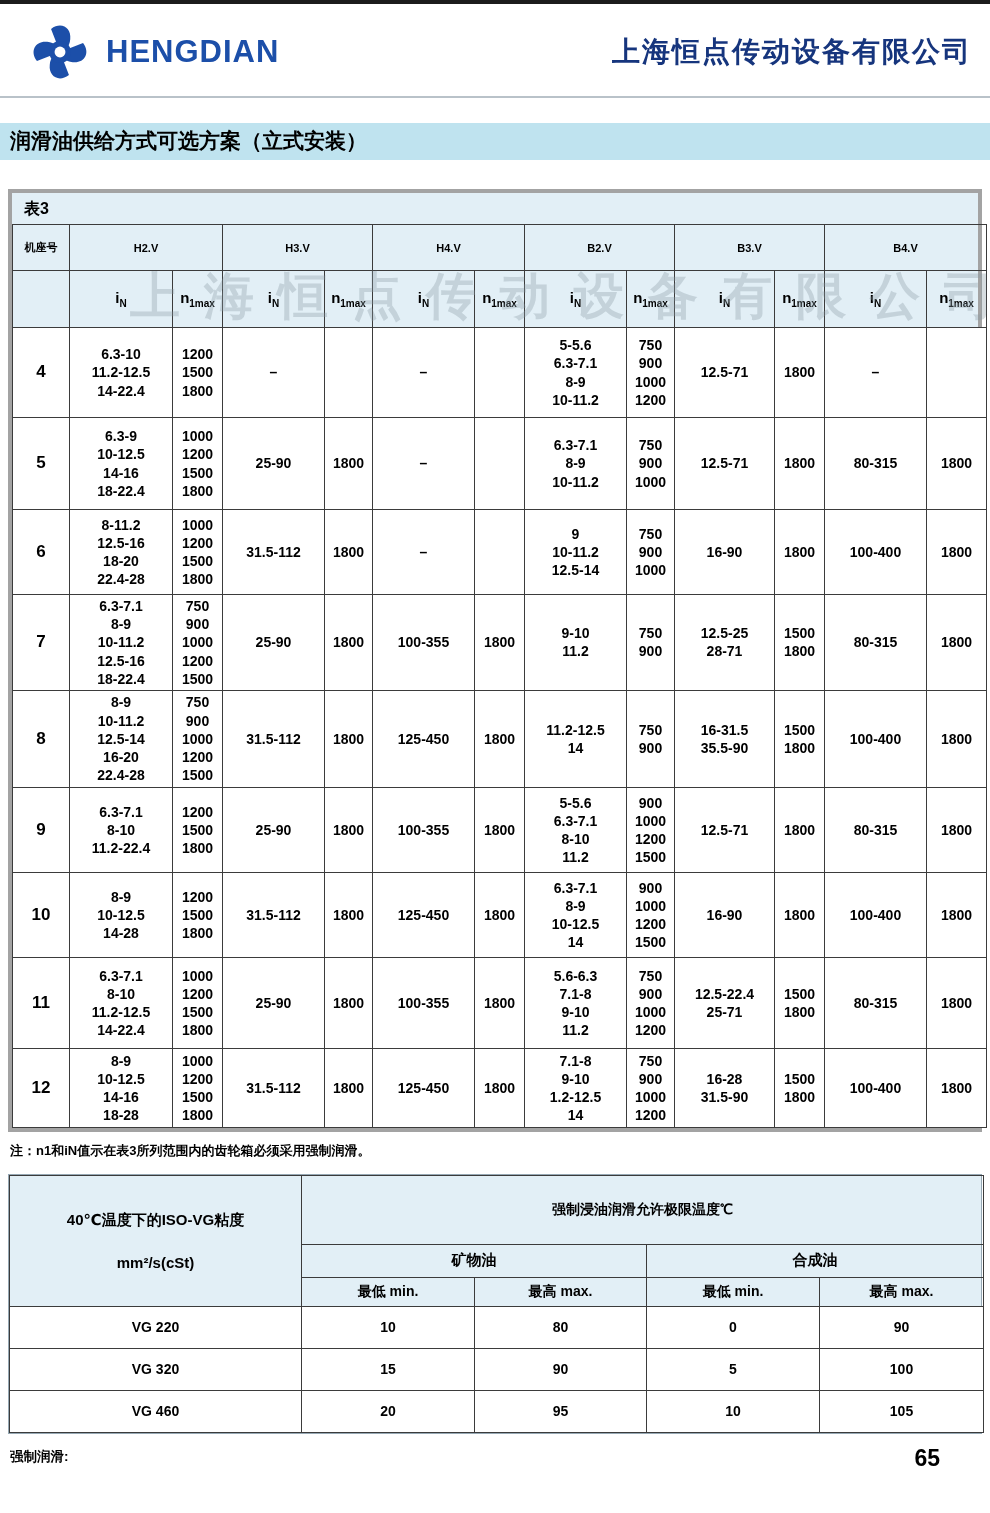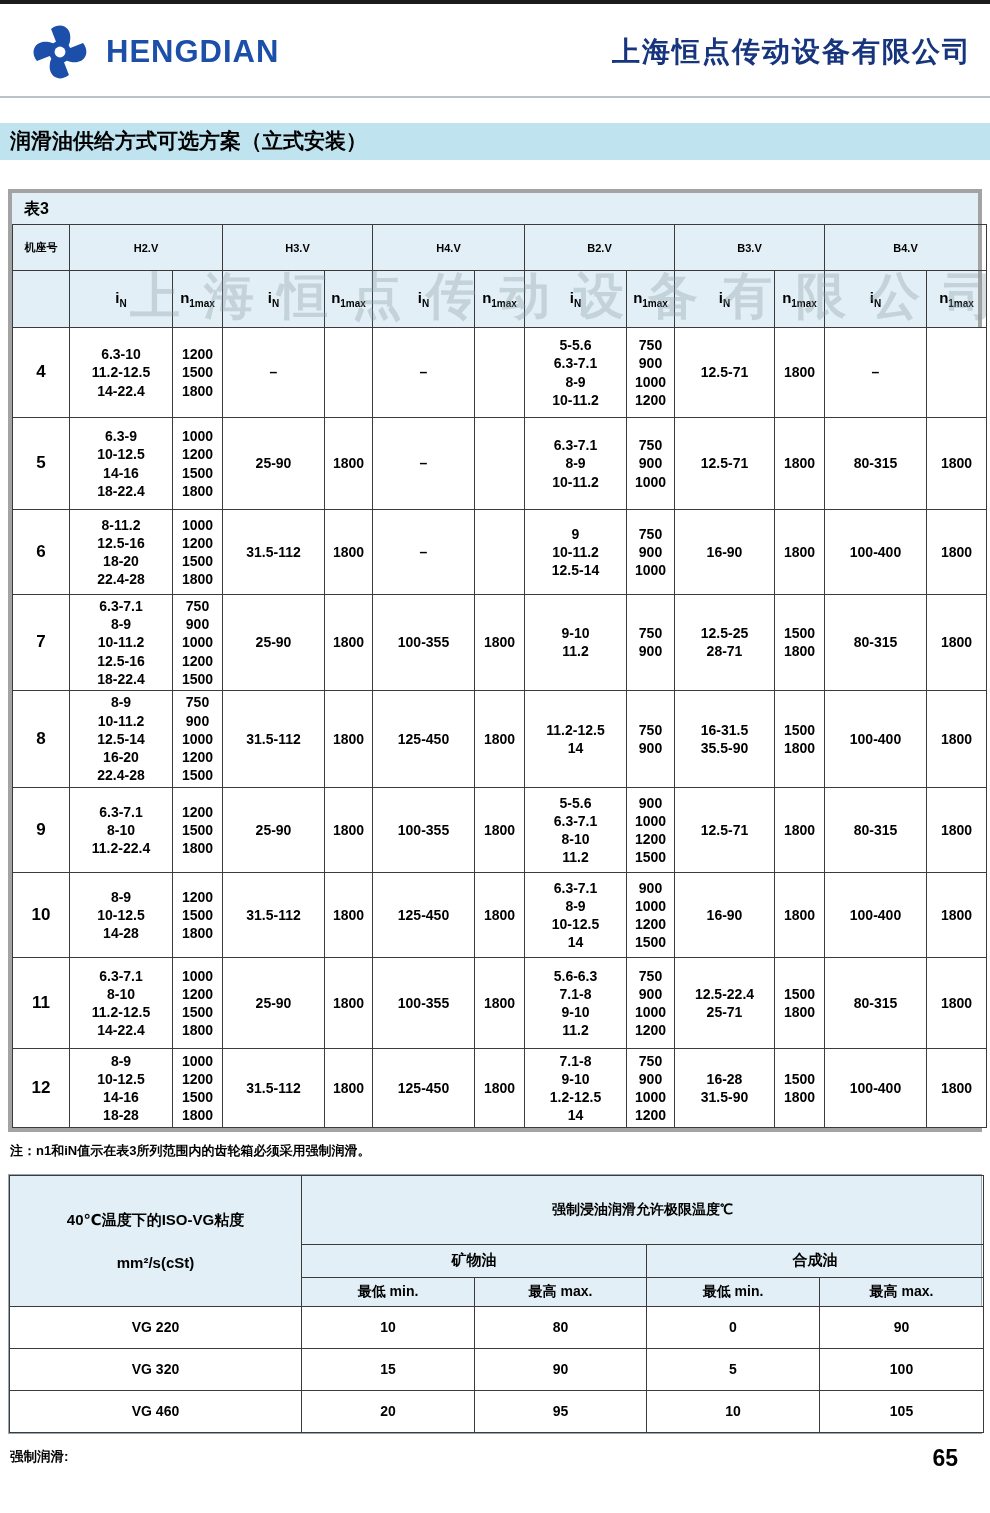--- a/index.html
+++ b/index.html
@@ -51,21 +51,21 @@
   .t4 td { font-weight:bold; }
   .t4 .toph { height:64px; font-size:14px;font-family:Liberation Mono, monospace; }
   .t4 .lefth { font-size:15px; }
   .t4 .lefth .lh1 { margin-bottom:24px; }
   .t4 .grp td { height:28px; font-size:15px; }
   .t4 .mm td { height:24px; font-size:14px; }
   .t4 tbody.data td { background:#fff; height:37px; font-size:14px; font-weight:600; }
 
   
   .fnotes { margin:12px 10px 0; font-size:13.5px; font-weight:600; line-height:1.6; }
-  .pageno { position:absolute; right:32px; top:1445px; font-size:23px; font-weight:600; }
+  .pageno { position:absolute; right:50px; top:1445px; font-size:23px; font-weight:600; }
 </style>
 </head>
 <body>
 
 <div class="page">
   <div class="top-rule"></div>
 
   <header>
     <div class="logo">
       <svg viewBox="0 0 100 100" aria-hidden="true">

